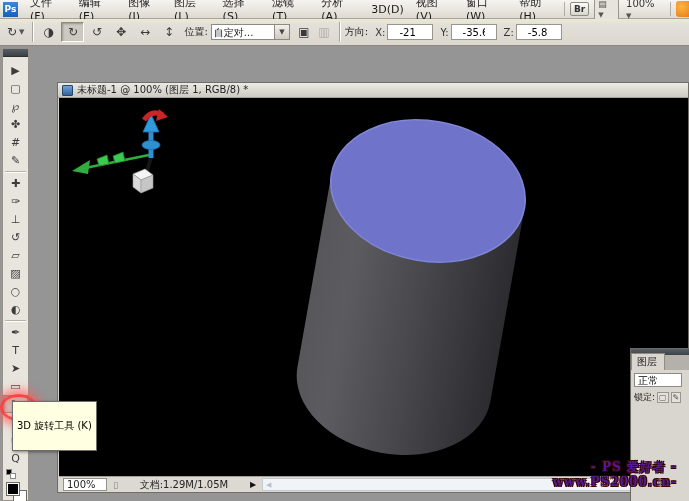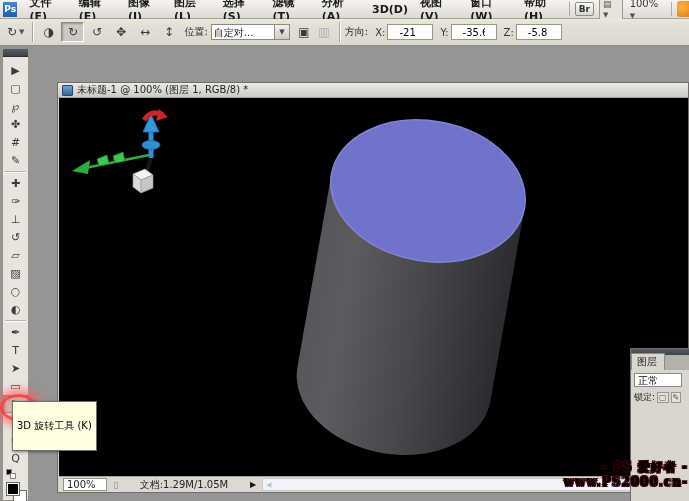--- a/index.html
+++ b/index.html
@@ -6,21 +6,21 @@
   html,body { width:689px; height:501px; }
   body { font-family:"DejaVu Sans","Liberation Sans",sans-serif; overflow:hidden; background:#959595; position:relative; }
   #screen { position:absolute; inset:0; }
 
   
   .menubar { position:absolute; left:0; top:0; width:689px; height:19px;
     background:linear-gradient(#f6f4f0,#dedad2); border-bottom:1px solid #a8a49c;
     display:flex; align-items:center; font-size:11px; color:#1a1a1a; z-index:30; }
   .ps-logo { width:15px; height:15px; margin:0 6px 0 3px; background:linear-gradient(#3f87d8,#1c5fae);
     color:#fff; font-size:9px; font-weight:bold; display:flex; align-items:center; justify-content:center; border-radius:0; }
-  .menu-item { padding:6px 6px; height:100%; display:flex; align-items:center; cursor:default;font-weight:bold; }
+  .menu-item { padding:6px 6px; height:100%; display:flex; align-items:center; cursor:default; }
   .menubar-right { margin-left:auto; display:flex; align-items:center; gap:5px; padding-right:2px; }
   .br-btn { border:1px solid #8f8b83; background:linear-gradient(#fdfdfc,#d9d5cd); font-size:9px; font-weight:bold;
     padding:1px 3px; border-radius:2px; color:#333; }
   .ws-btn { border:1px solid #9b978f; background:#e7e4dd; font-size:9px; padding:1px 3px; color:#555; border-radius:2px;}
   .zoom-dd { font-size:10px; color:#333; padding:0 2px; }
   .caret { font-size:7px; color:#555; }
   .menubar-sep { width:1px; height:14px; background:#b0aca4; }
   .orange-app { width:16px; height:16px; background:radial-gradient(circle at 35% 35%, #ffb347,#e07812); border-radius:3px; margin-right:-5px; }
 
   
@@ -96,22 +96,22 @@
   .lp-name { color:#fff; font-size:9px; white-space:nowrap; overflow:hidden; }
   .lp-subrow { height:15px; display:flex; align-items:center; padding-left:14px; gap:3px; border-bottom:none; color:#1c1c1c; }
   .lp-subrow .eye { transform:scale(.85); }
   .lp-subtext { font-size:9px; white-space:nowrap; }
 
   
   .tooltip { position:absolute; left:12px; top:401px; background:#ffffe1; border:1px solid #6e6e6e;
     font-size:10px; color:#000; padding:17px 4px; white-space:nowrap; z-index:60; box-shadow:1px 1px 3px rgba(0,0,0,.45); }
 
   
-  .watermark { position:absolute; right:1px; bottom:11px; z-index:50; text-align:right;
-    font-family:"DejaVu Serif","Liberation Serif",serif; font-weight:bold; color:#000000; font-size:12px; line-height:15px;
+  .watermark { position:absolute; right:12px; bottom:11px; z-index:50; text-align:right;
+    font-family:"DejaVu Serif","Liberation Serif",serif; font-weight:bold; color:#4c1d95; font-size:12px; line-height:15px;
     text-shadow:1px 1px 0 #3a0000, -1px -1px 0 #3a0000, 1px -1px 0 #3a0000, -1px 1px 0 #3a0000; letter-spacing:1px; }
 
   svg { display:block; }
 </style>
 </head>
 <body>
 
 <div id="screen">
 
   <div class="menubar">

